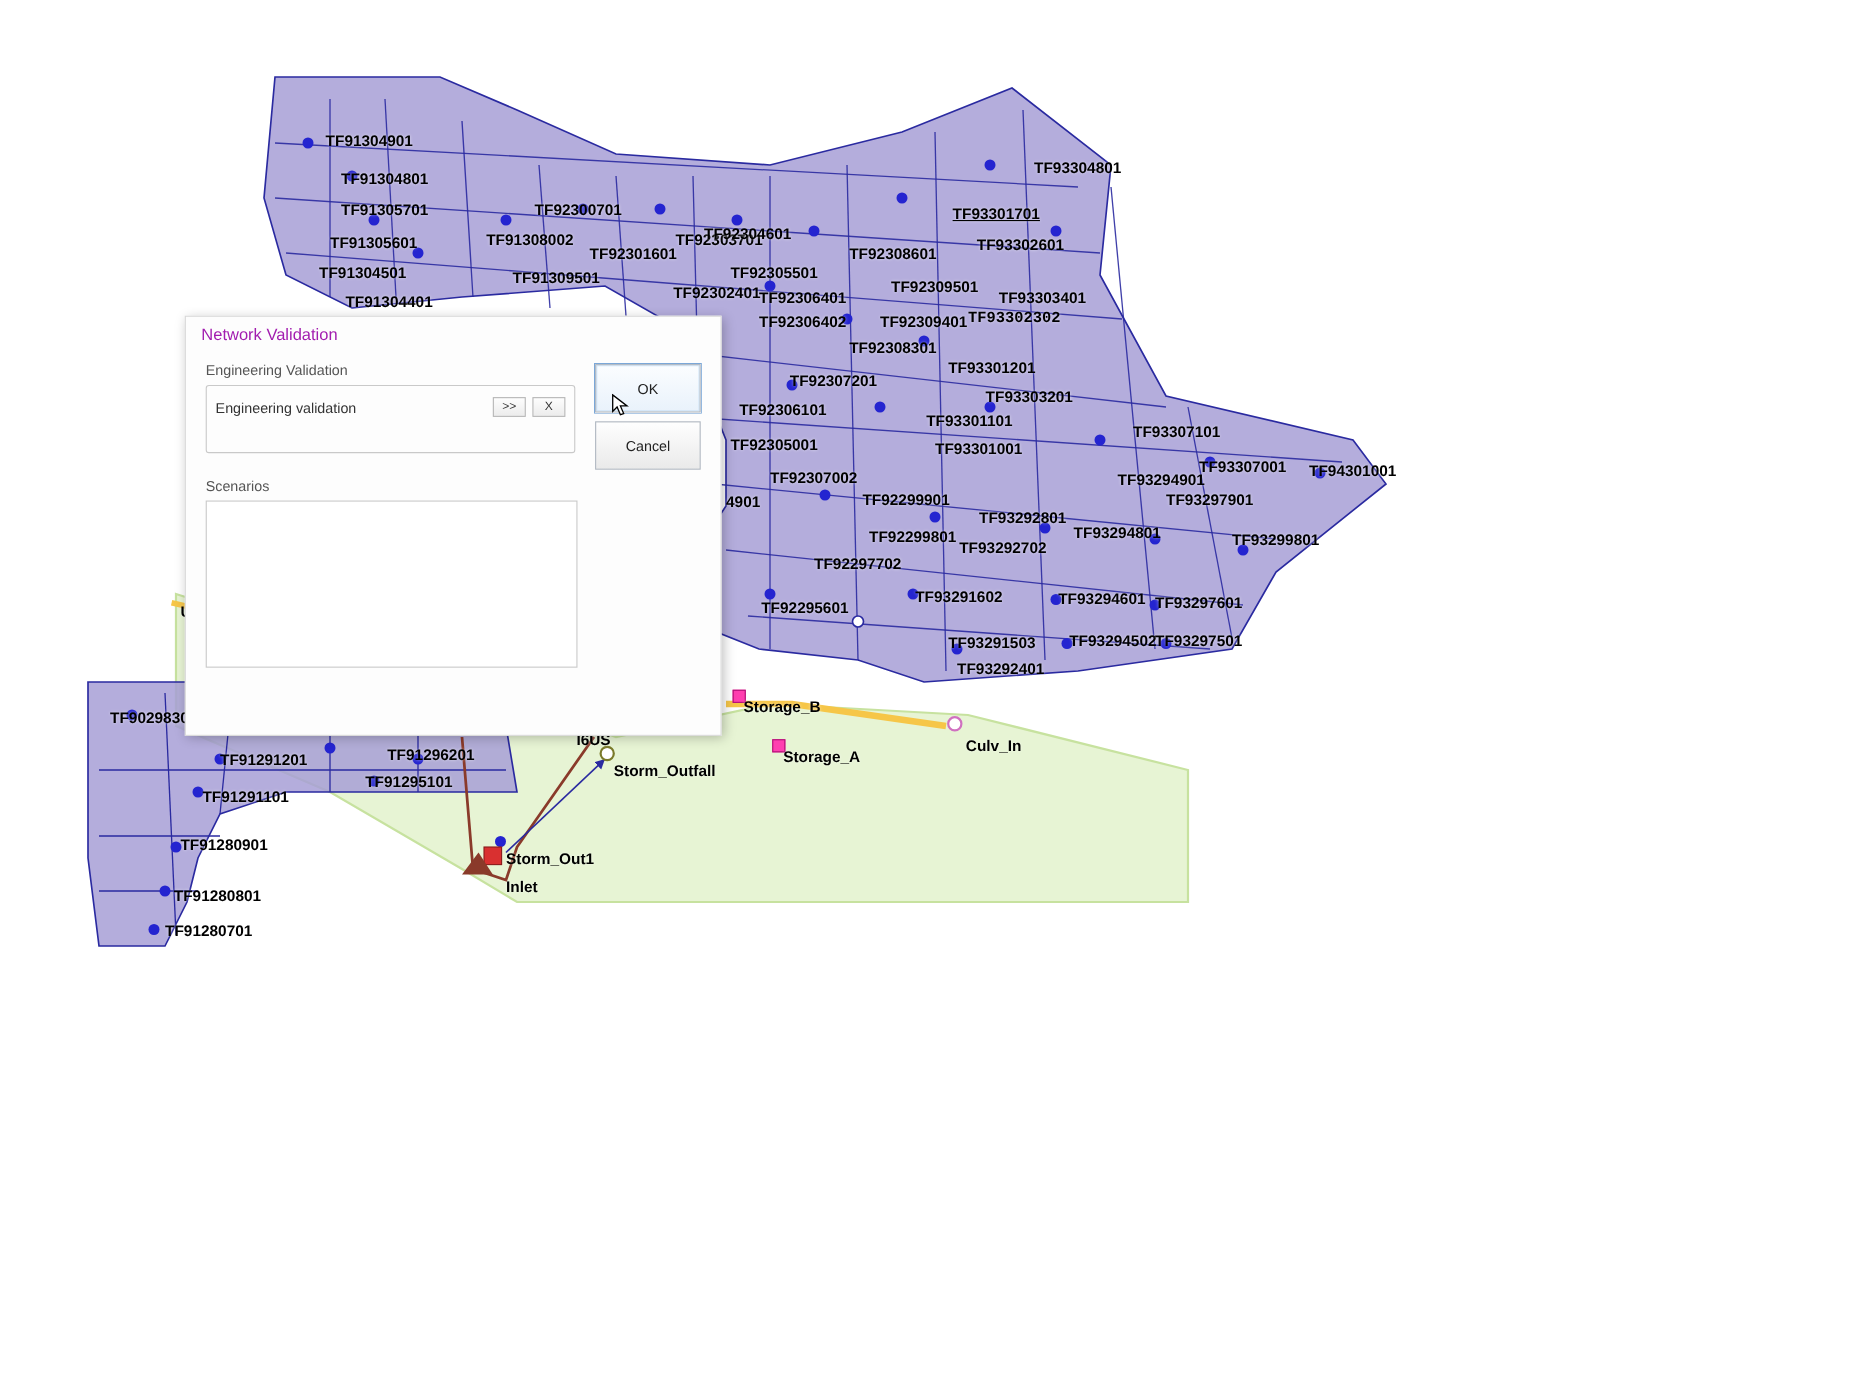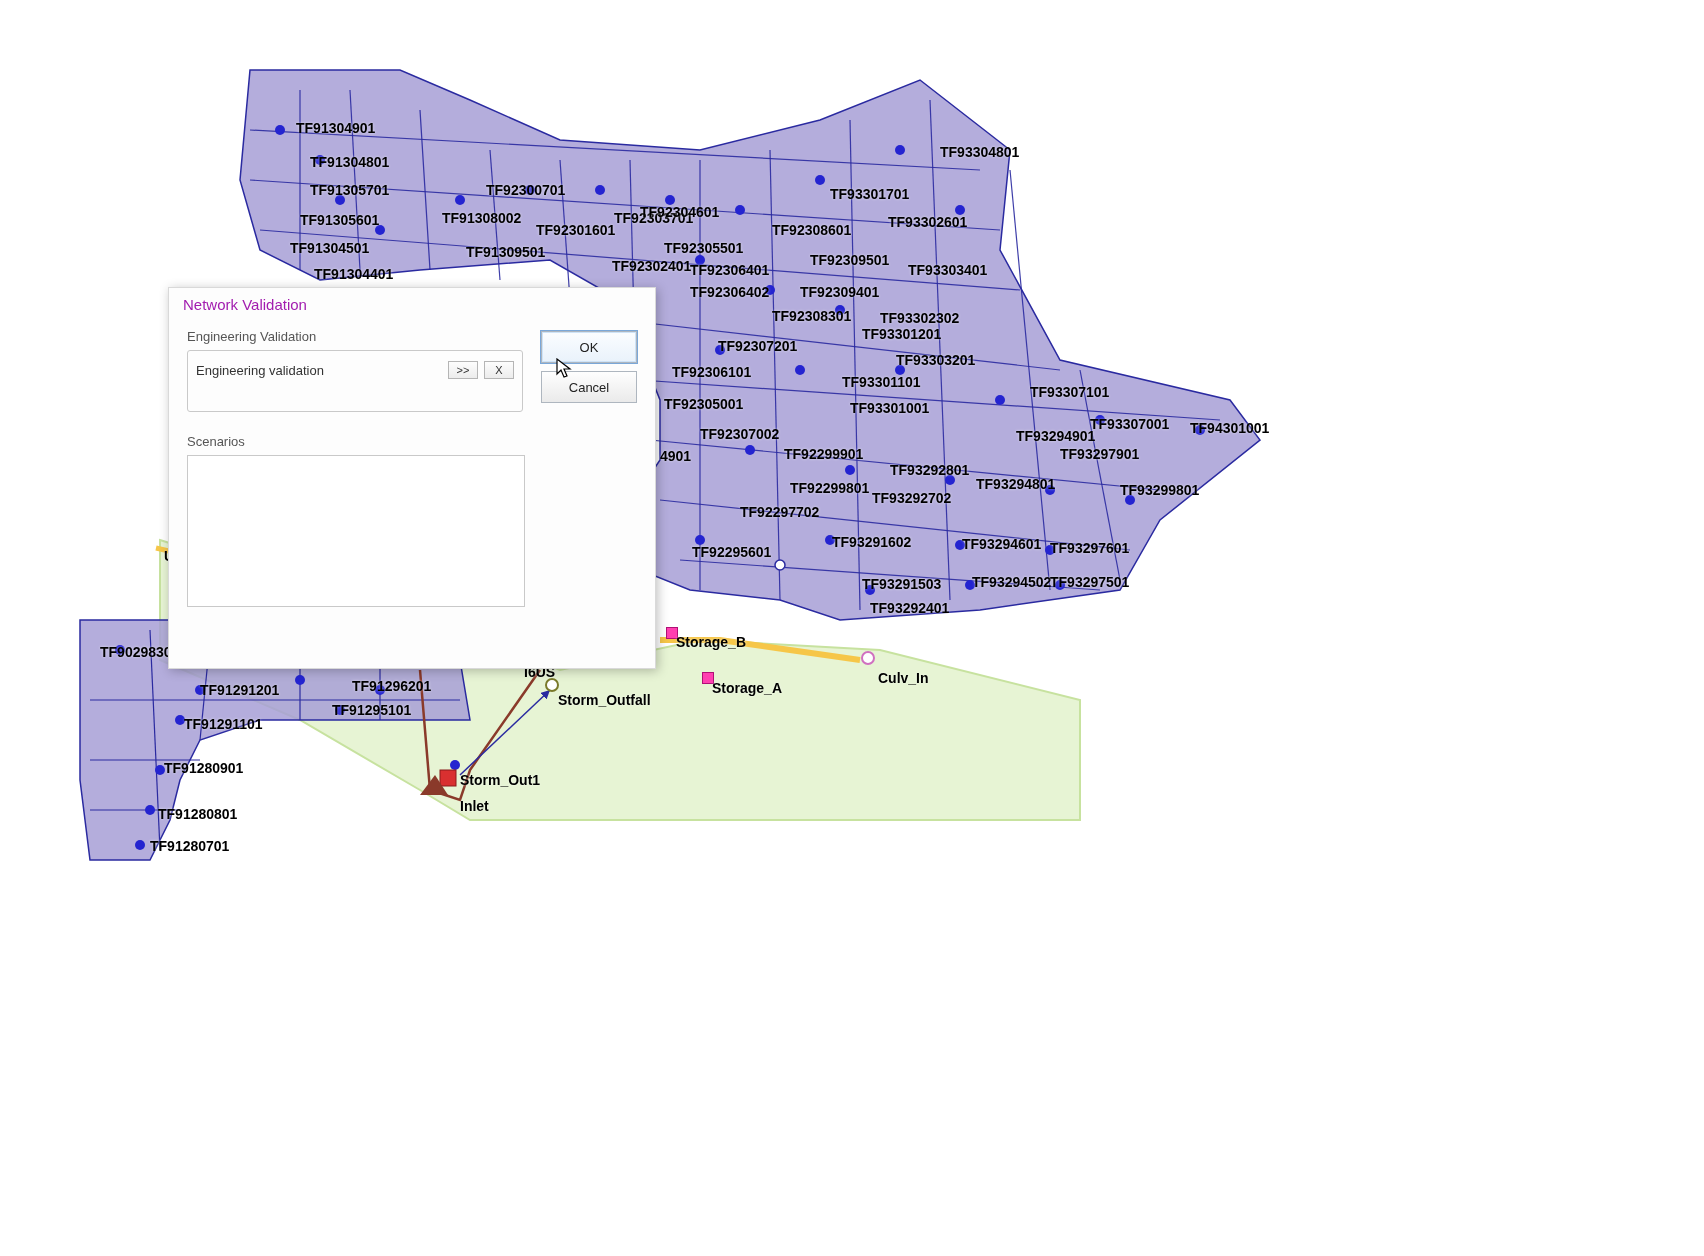--- a/index.html
+++ b/index.html
@@ -87,21 +87,21 @@
   .scen-box {
     border: 1px solid #c9c9c9;
     background: #fff;
     height: 150px;
     width: 100%;
     margin-top: 4px;
   }
   .dlg-btn {
     border: 1px solid #aeb6bf;
     background: linear-gradient(#fefefe,#eaeaea);
-    height: 32px;
+    height: 44px;
     font-size: 13px;
     color: #222;
     cursor: default;
   }
   .dlg-btn.primary {
     box-shadow: 0 0 0 1px #7aa7d8, inset 0 0 0 1px #cee3f7;
     background: linear-gradient(#fbfdff,#e9f2fb);
   }
   .cursor {
     position: absolute;
@@ -235,40 +235,40 @@
   <div class="node-sq" style="left:666px; top:627px;"></div>
   <div class="node-sq" style="left:702px; top:672px;"></div>
 
   
   <div id="labels-layer">
       <div class="lbl" style="left: 296px; top: 120px;">TF91304901</div>
       <div class="lbl" style="left: 310px; top: 154px;">TF91304801</div>
       <div class="lbl" style="left: 310px; top: 182px;">TF91305701</div>
       <div class="lbl" style="left: 486px; top: 182px;">TF92300701</div>
       <div class="lbl" style="left: 614px; top: 182px; margin-top: 28px;">TF92303701</div>
-      <div class="lbl" style="left: 830px; top: 186px;">TF93301701</div>
+      <div class="lbl" style="left: 866px; top: 186px; text-decoration: underline;">TF93301701</div>
       <div class="lbl" style="left: 940px; top: 144px;">TF93304801</div>
       <div class="lbl" style="left: 300px; top: 212px;">TF91305601</div>
       <div class="lbl" style="left: 442px; top: 210px;">TF91308002</div>
       <div class="lbl" style="left: 536px; top: 222px;">TF92301601</div>
       <div class="lbl" style="left: 640px; top: 204px;">TF92304601</div>
       <div class="lbl" style="left: 772px; top: 222px;">TF92308601</div>
       <div class="lbl" style="left: 888px; top: 214px;">TF93302601</div>
       <div class="lbl" style="left: 290px; top: 240px;">TF91304501</div>
       <div class="lbl" style="left: 466px; top: 244px;">TF91309501</div>
       <div class="lbl" style="left: 570px; top: 258px; margin-left: 42px;">TF92302401</div>
       <div class="lbl" style="left: 664px; top: 240px;">TF92305501</div>
       <div class="lbl" style="left: 810px; top: 252px;">TF92309501</div>
       <div class="lbl" style="left: 908px; top: 262px;">TF93303401</div>
       <div class="lbl" style="left: 314px; top: 266px;">TF91304401</div>
       <div class="lbl" style="left: 480px; top: 268px; margin-top: 48px;">TF91309401</div>
       <div class="lbl" style="left: 690px; top: 262px;">TF92306401</div>
       <div class="lbl" style="left: 690px; top: 284px;">TF92306402</div>
       <div class="lbl" style="left: 800px; top: 284px;">TF92309401</div>
-      <div class="lbl" style="left: 880px; top: 310px;">TF93302302</div>
+      <div class="lbl" style="left: 880px; top: 282px; font-family: Liberation Mono, monospace;">TF93302302</div>
       <div class="lbl" style="left: 772px; top: 308px;">TF92308301</div>
       <div class="lbl" style="left: 862px; top: 326px;">TF93301201</div>
       <div class="lbl" style="left: 718px; top: 338px;">TF92307201</div>
       <div class="lbl" style="left: 896px; top: 352px;">TF93303201</div>
       <div class="lbl" style="left: 672px; top: 364px;">TF92306101</div>
       <div class="lbl" style="left: 842px; top: 374px;">TF93301101</div>
       <div class="lbl" style="left: 1030px; top: 384px;">TF93307101</div>
       <div class="lbl" style="left: 664px; top: 396px;">TF92305001</div>
       <div class="lbl" style="left: 850px; top: 400px;">TF93301001</div>
       <div class="lbl" style="left: 1090px; top: 416px;">TF93307001</div>

